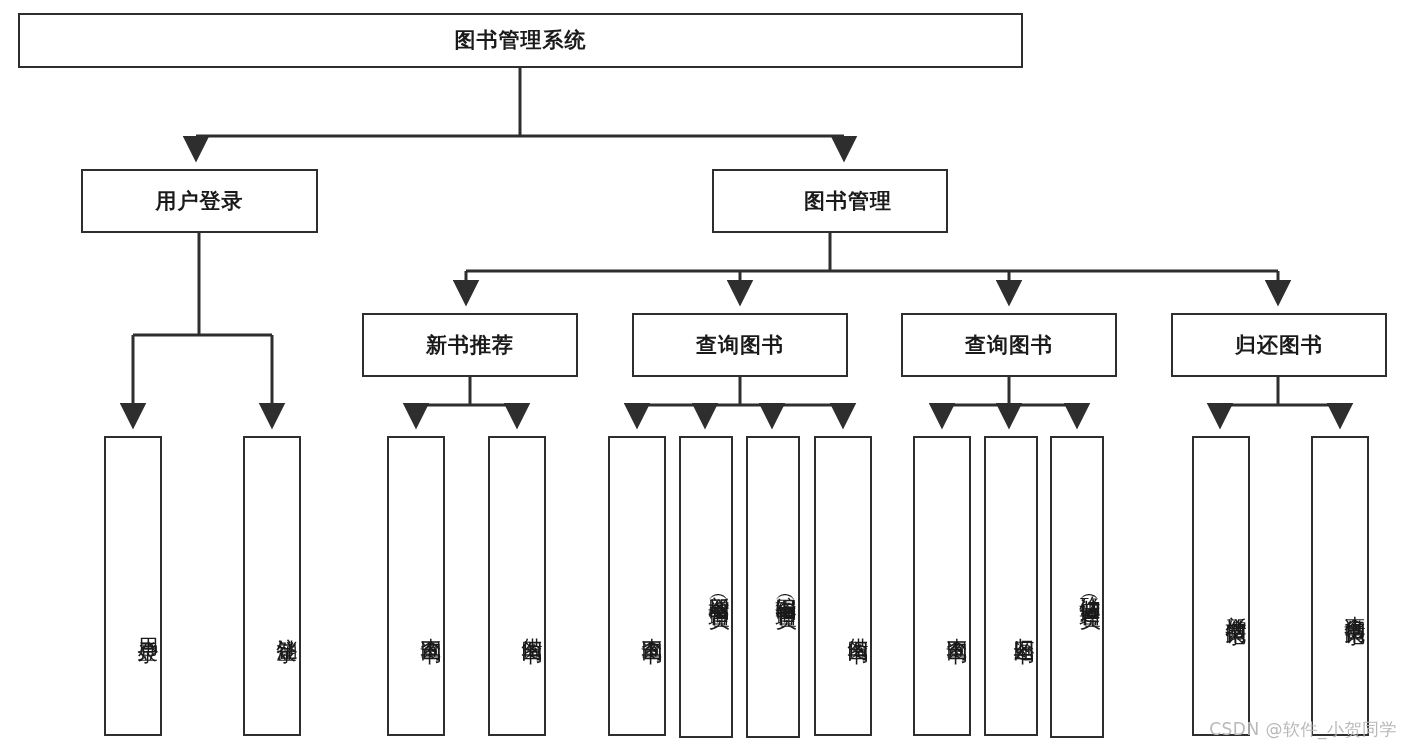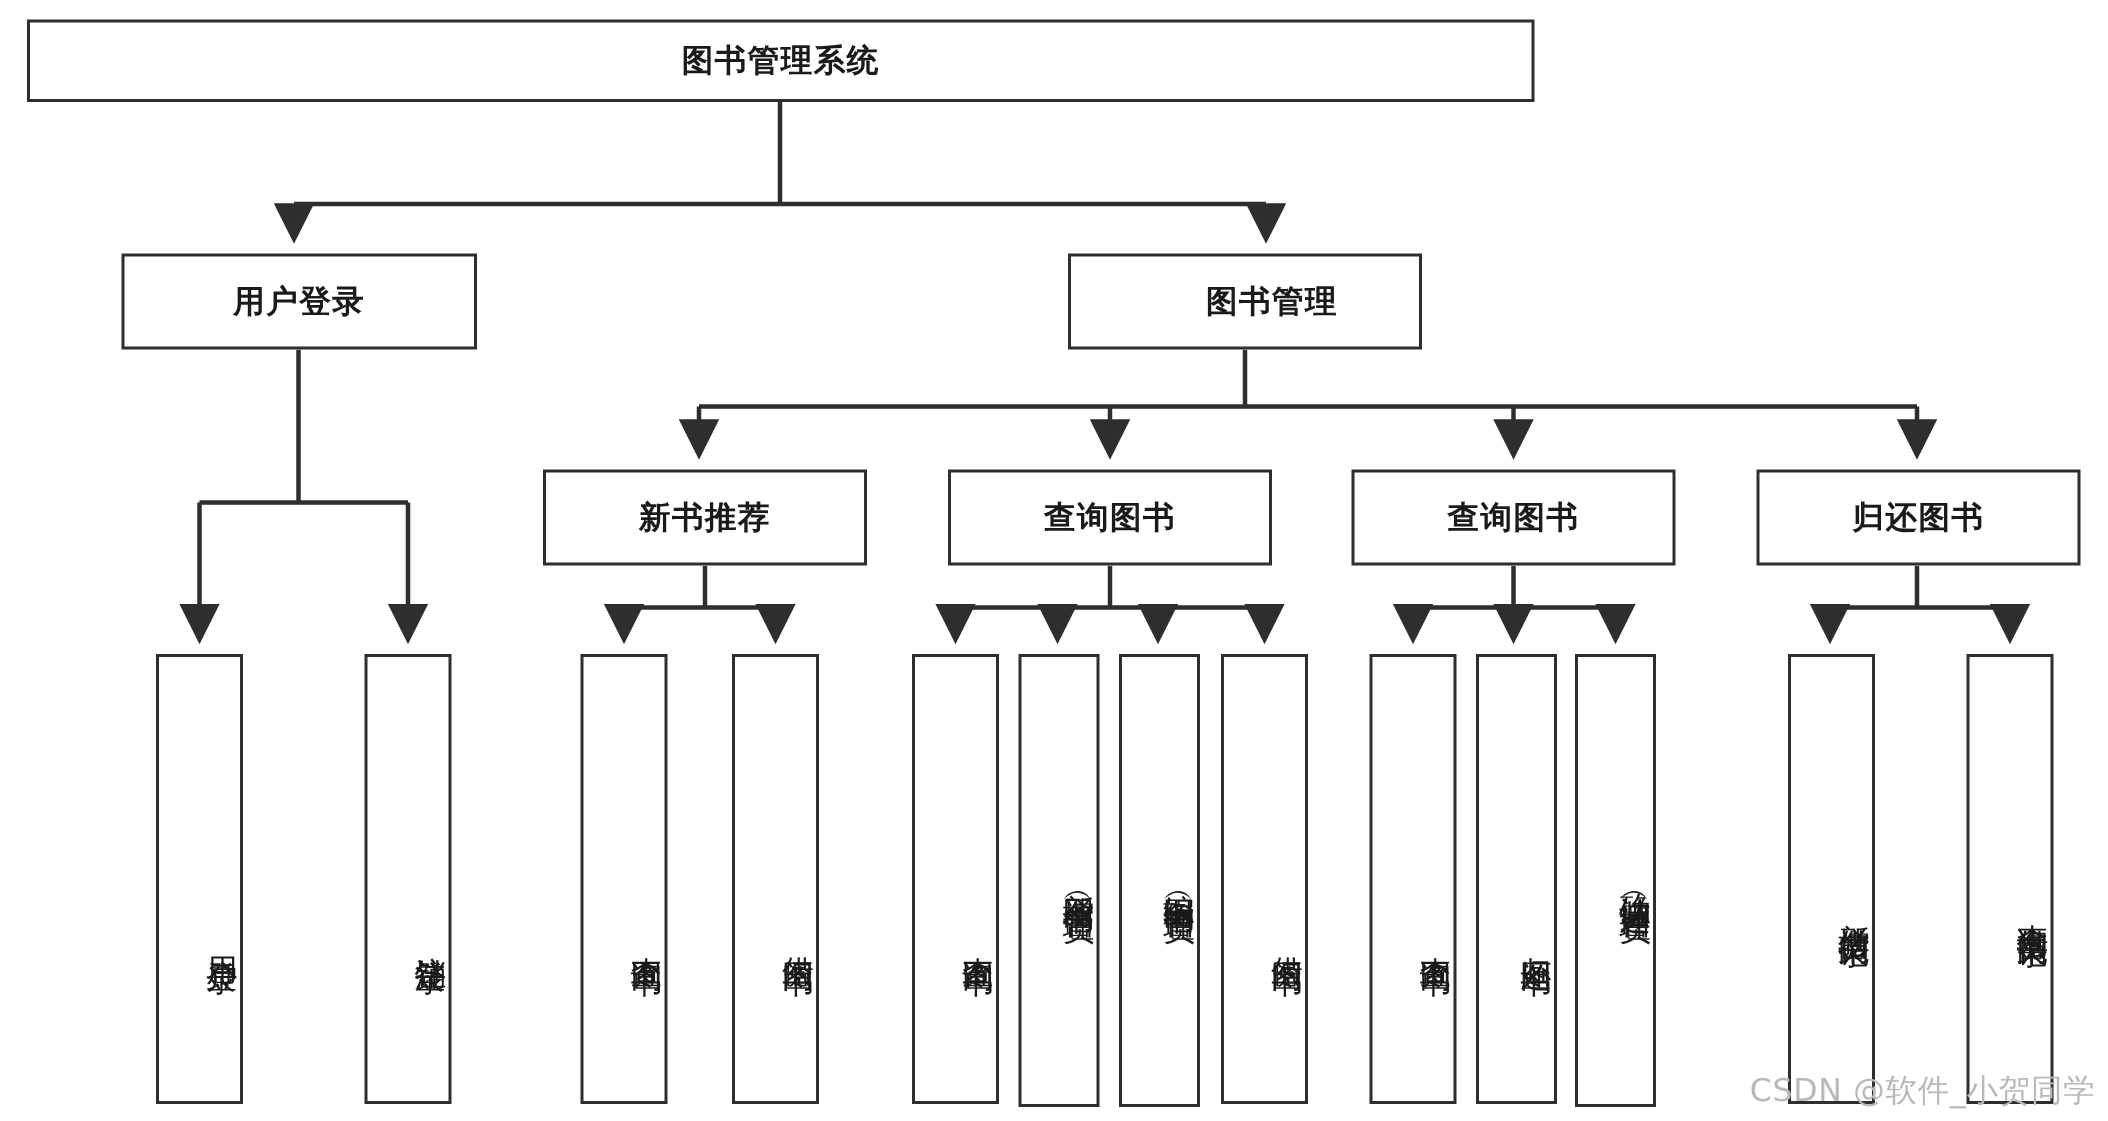--- a/index.html
+++ b/index.html
@@ -54,21 +54,21 @@
     justify-content: center;
   }
   .node-label {
     display: block;
     white-space: pre-line;
   }
   .watermark {
     position: absolute;
     right: 8px;
     bottom: 6px;
-    font-size: 21px;
+    font-size: 17px;
     color: #b9b9b9;
     letter-spacing: 0.5px;
     user-select: none;
     white-space: nowrap;
   }
 </style>
 </head>
 <body>
 
 <div id="canvas">

